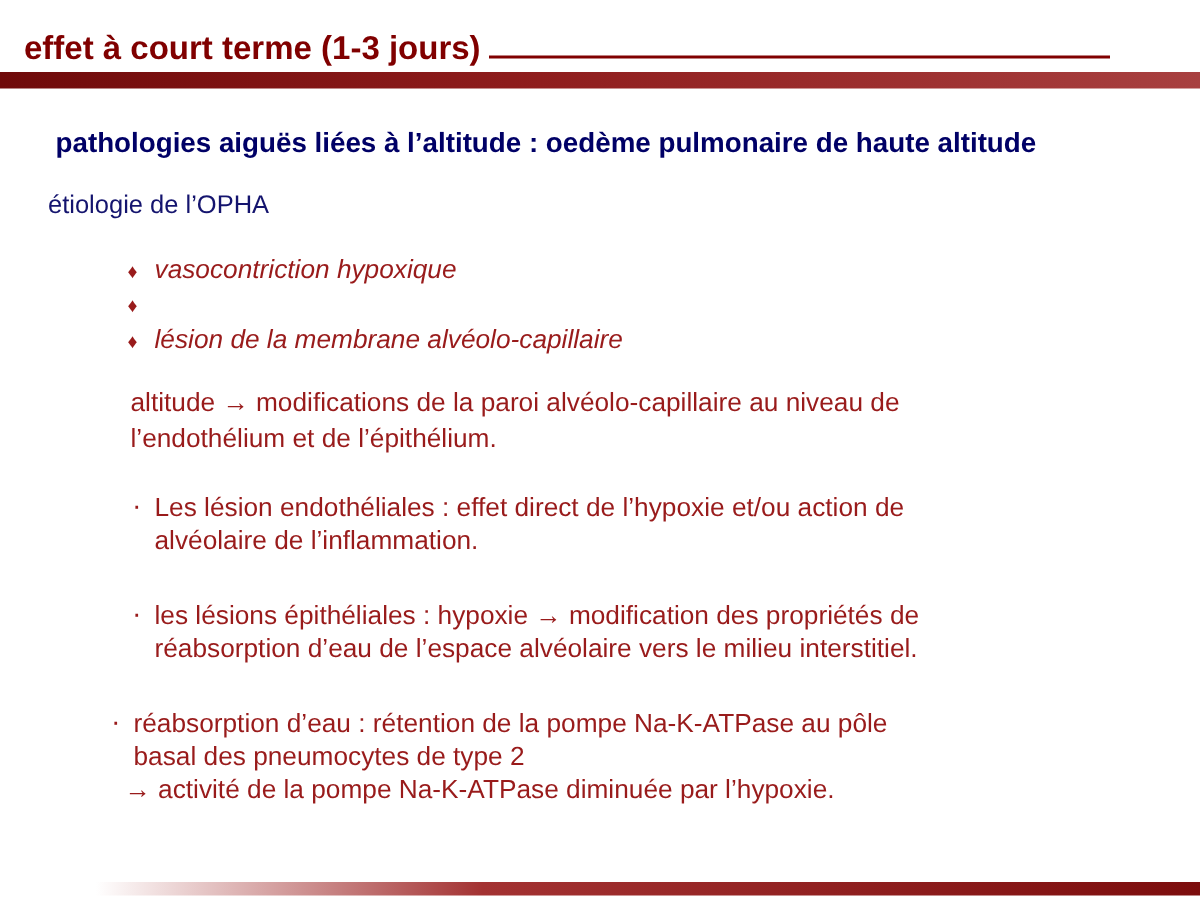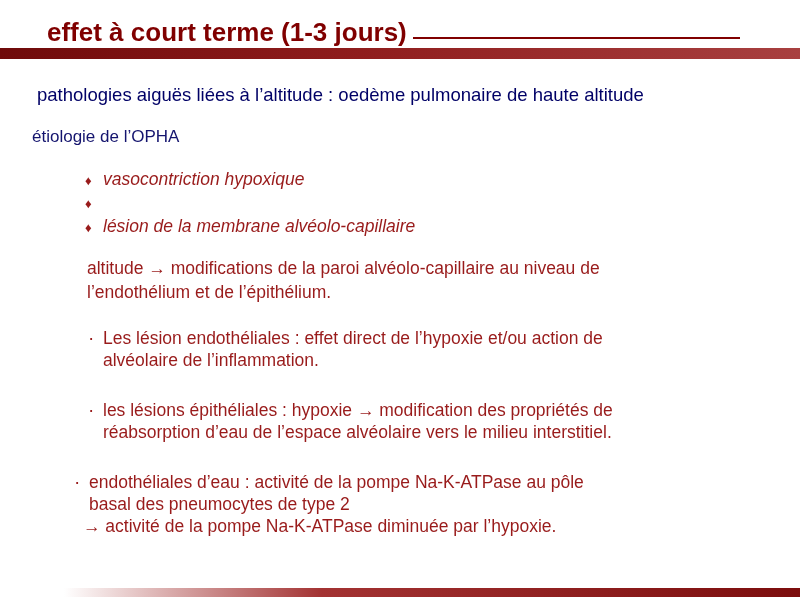--- a/index.html
+++ b/index.html
@@ -11,44 +11,43 @@
     overflow: hidden;
   }
   .header-row {
     position: absolute;
     top: 20px; left: 16px; right: 54px;
     display: flex; align-items: center;
     height: 24px;
   }
   .header-text {
     color: #800000;
-    font-size: 26px;
+    font-size: 22px;
     font-weight: bold;
     white-space: nowrap;
-    margin-left: 31px;
   }
   .header-line {
     flex: 1;
     height: 2px;
     background: #800000;
     margin: 0 6px;
     transform: translateY(6px);
   }
   .top-bar {
     position: absolute;
     top: 48px; left: 0;
     width: 800px; height: 11px;
     background: linear-gradient(to right, #6f0a0a, #8f1d1d 45%, #a84040);
   }
   .slide-title {
     position: absolute;
     top: 84px; left: 37px;
     color: #000066;
     font-size: 18.5px;
-    font-weight: normal;
+    font-weight: bold;
     white-space: nowrap;
   }
   .section-heading {
     position: absolute;
     top: 127px; left: 32px;
     color: #14146e;
     font-size: 17px;
     white-space: nowrap;
   }
   .diamond-list {
@@ -147,20 +146,20 @@
   <span class="dot-marker">·</span>
   <div>
     <div>les lésions épithéliales : hypoxie → modification des propriétés de</div>
     <div>réabsorption d’eau de l’espace alvéolaire vers le milieu interstitiel.</div>
   </div>
 </div>
 
 <div class="dot-bullet dot-3 body-red">
   <span class="dot-marker">·</span>
   <div>
-    <div>endothéliales d’eau : activité de la pompe Na-K-ATPase au pôle</div>
+    <div>réabsorption d’eau : rétention de la pompe Na-K-ATPase au pôle</div>
     <div>basal des pneumocytes de type 2</div>
   </div>
 </div>
 
 <div class="conclusion-line body-red">→ activité de la pompe Na-K-ATPase diminuée par l’hypoxie.</div>
 
 <div class="bottom-bar"></div>
 
 </body></html>

